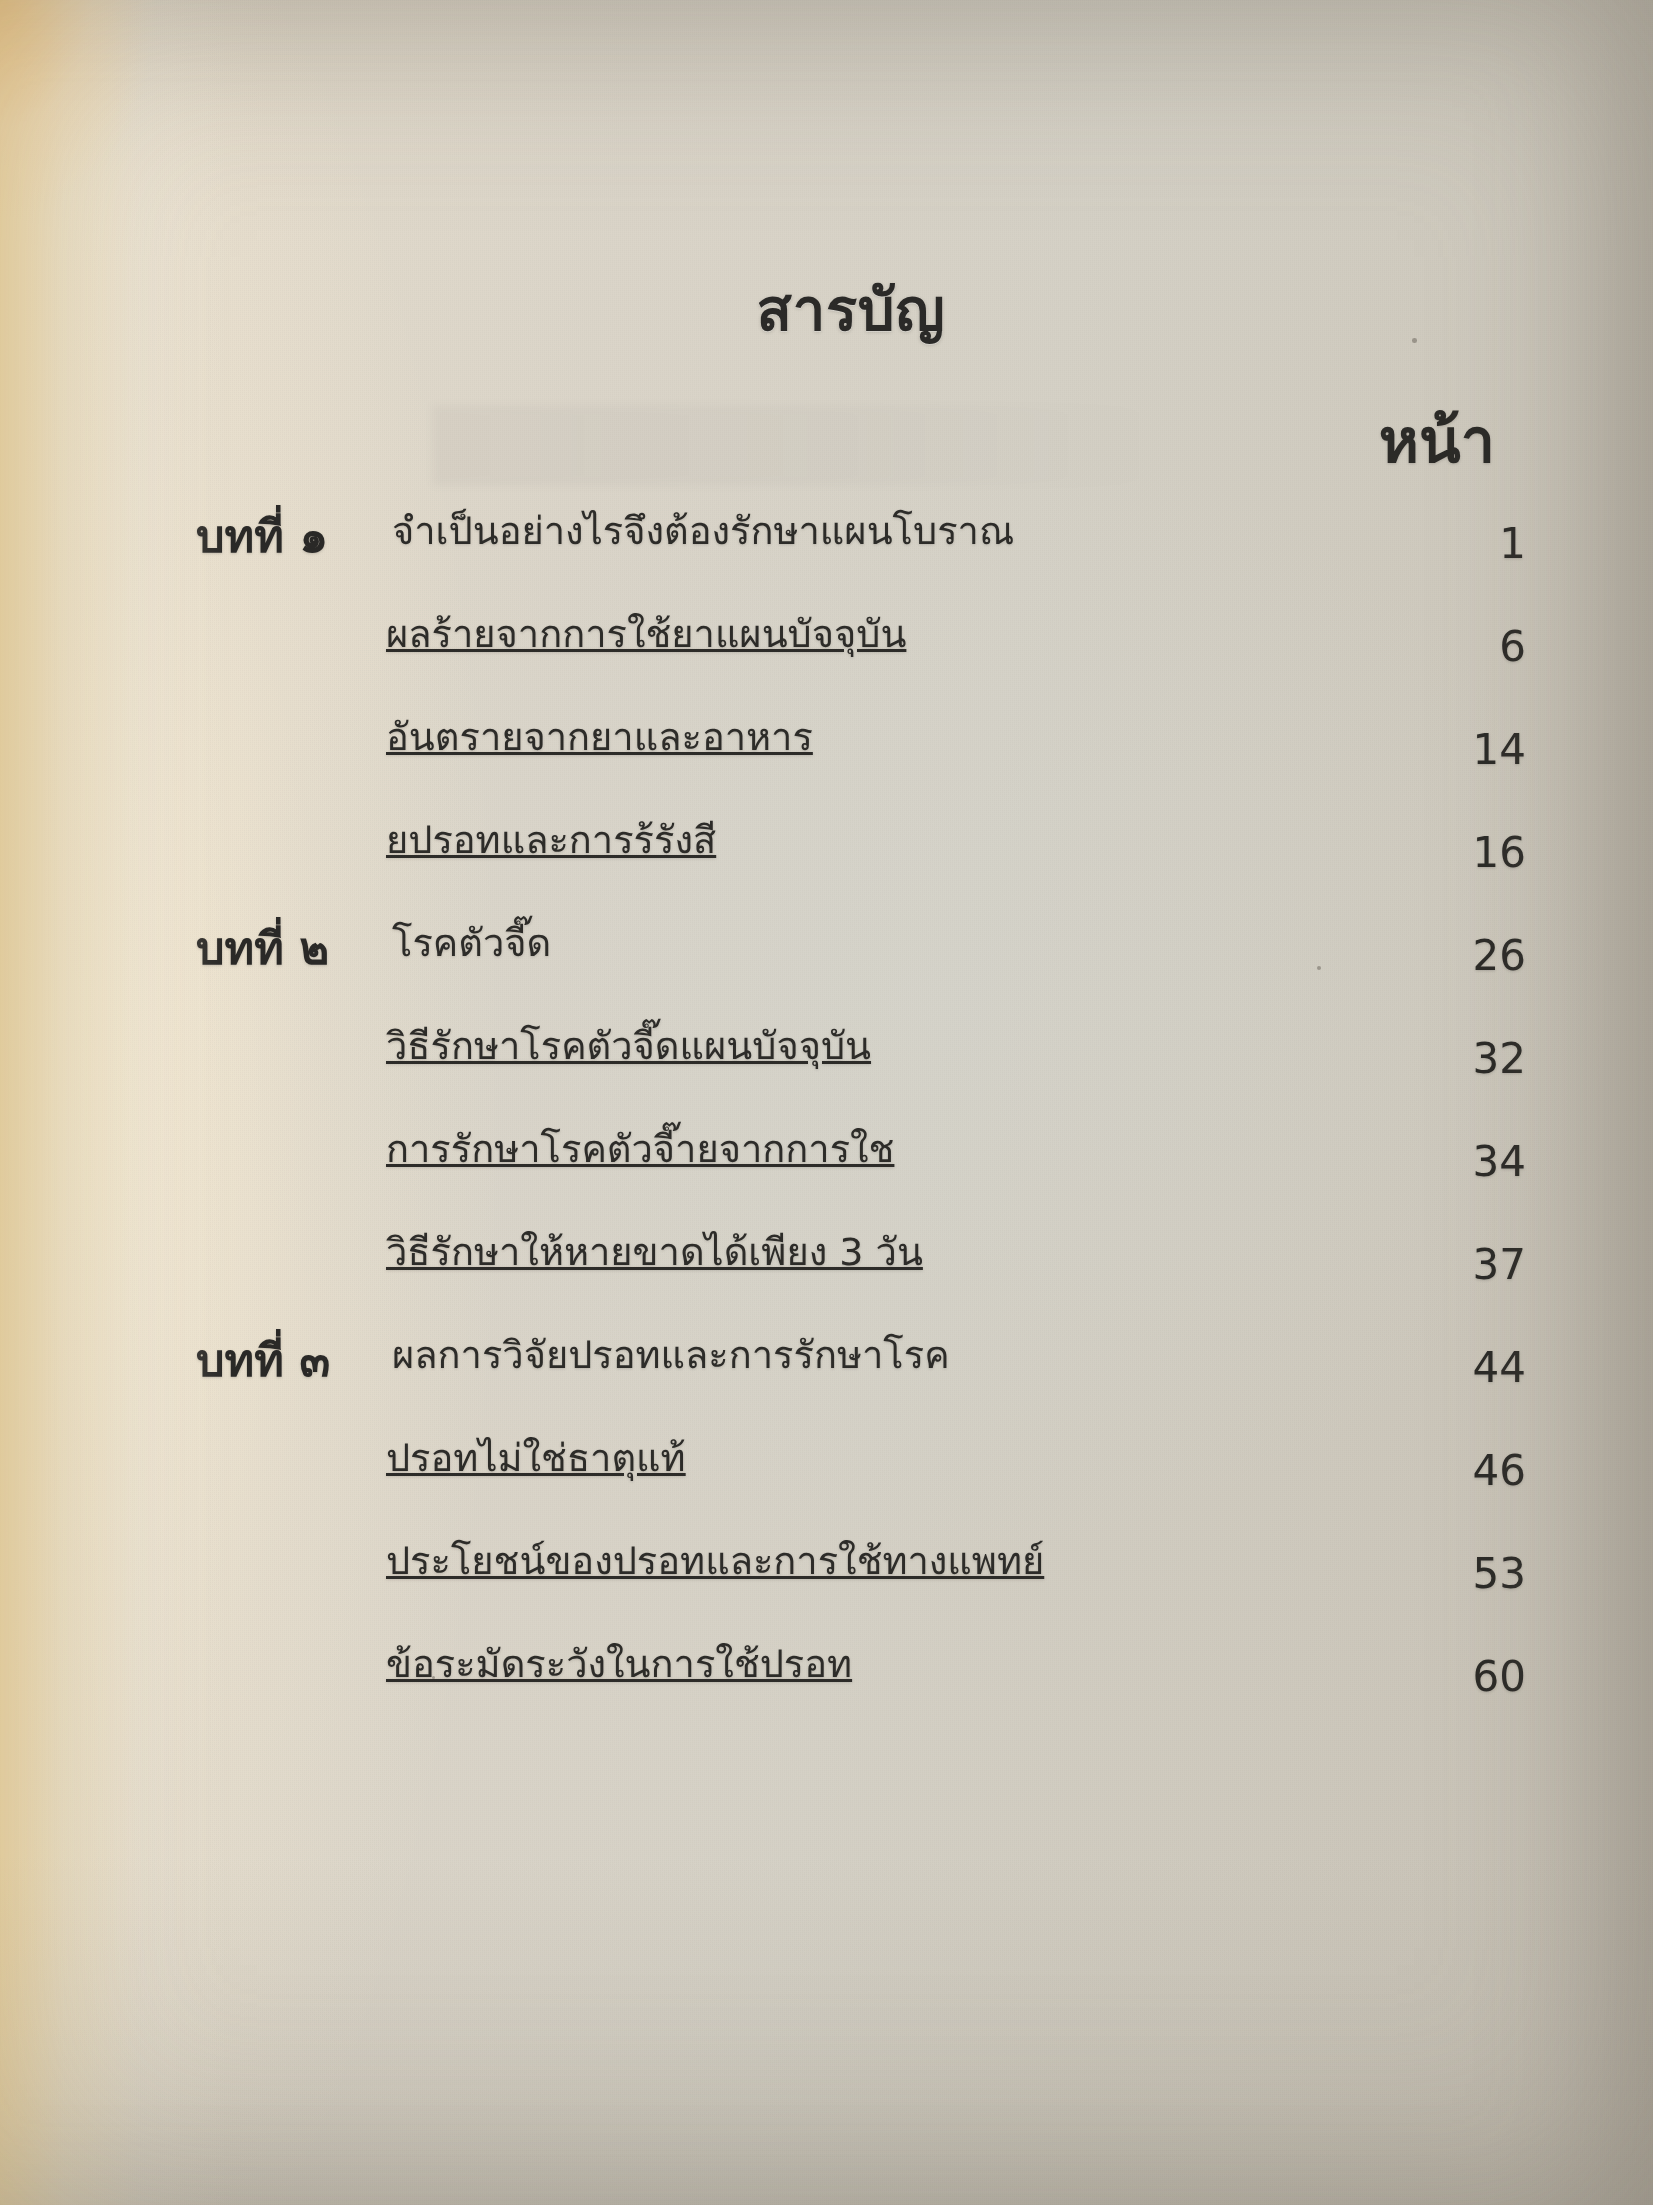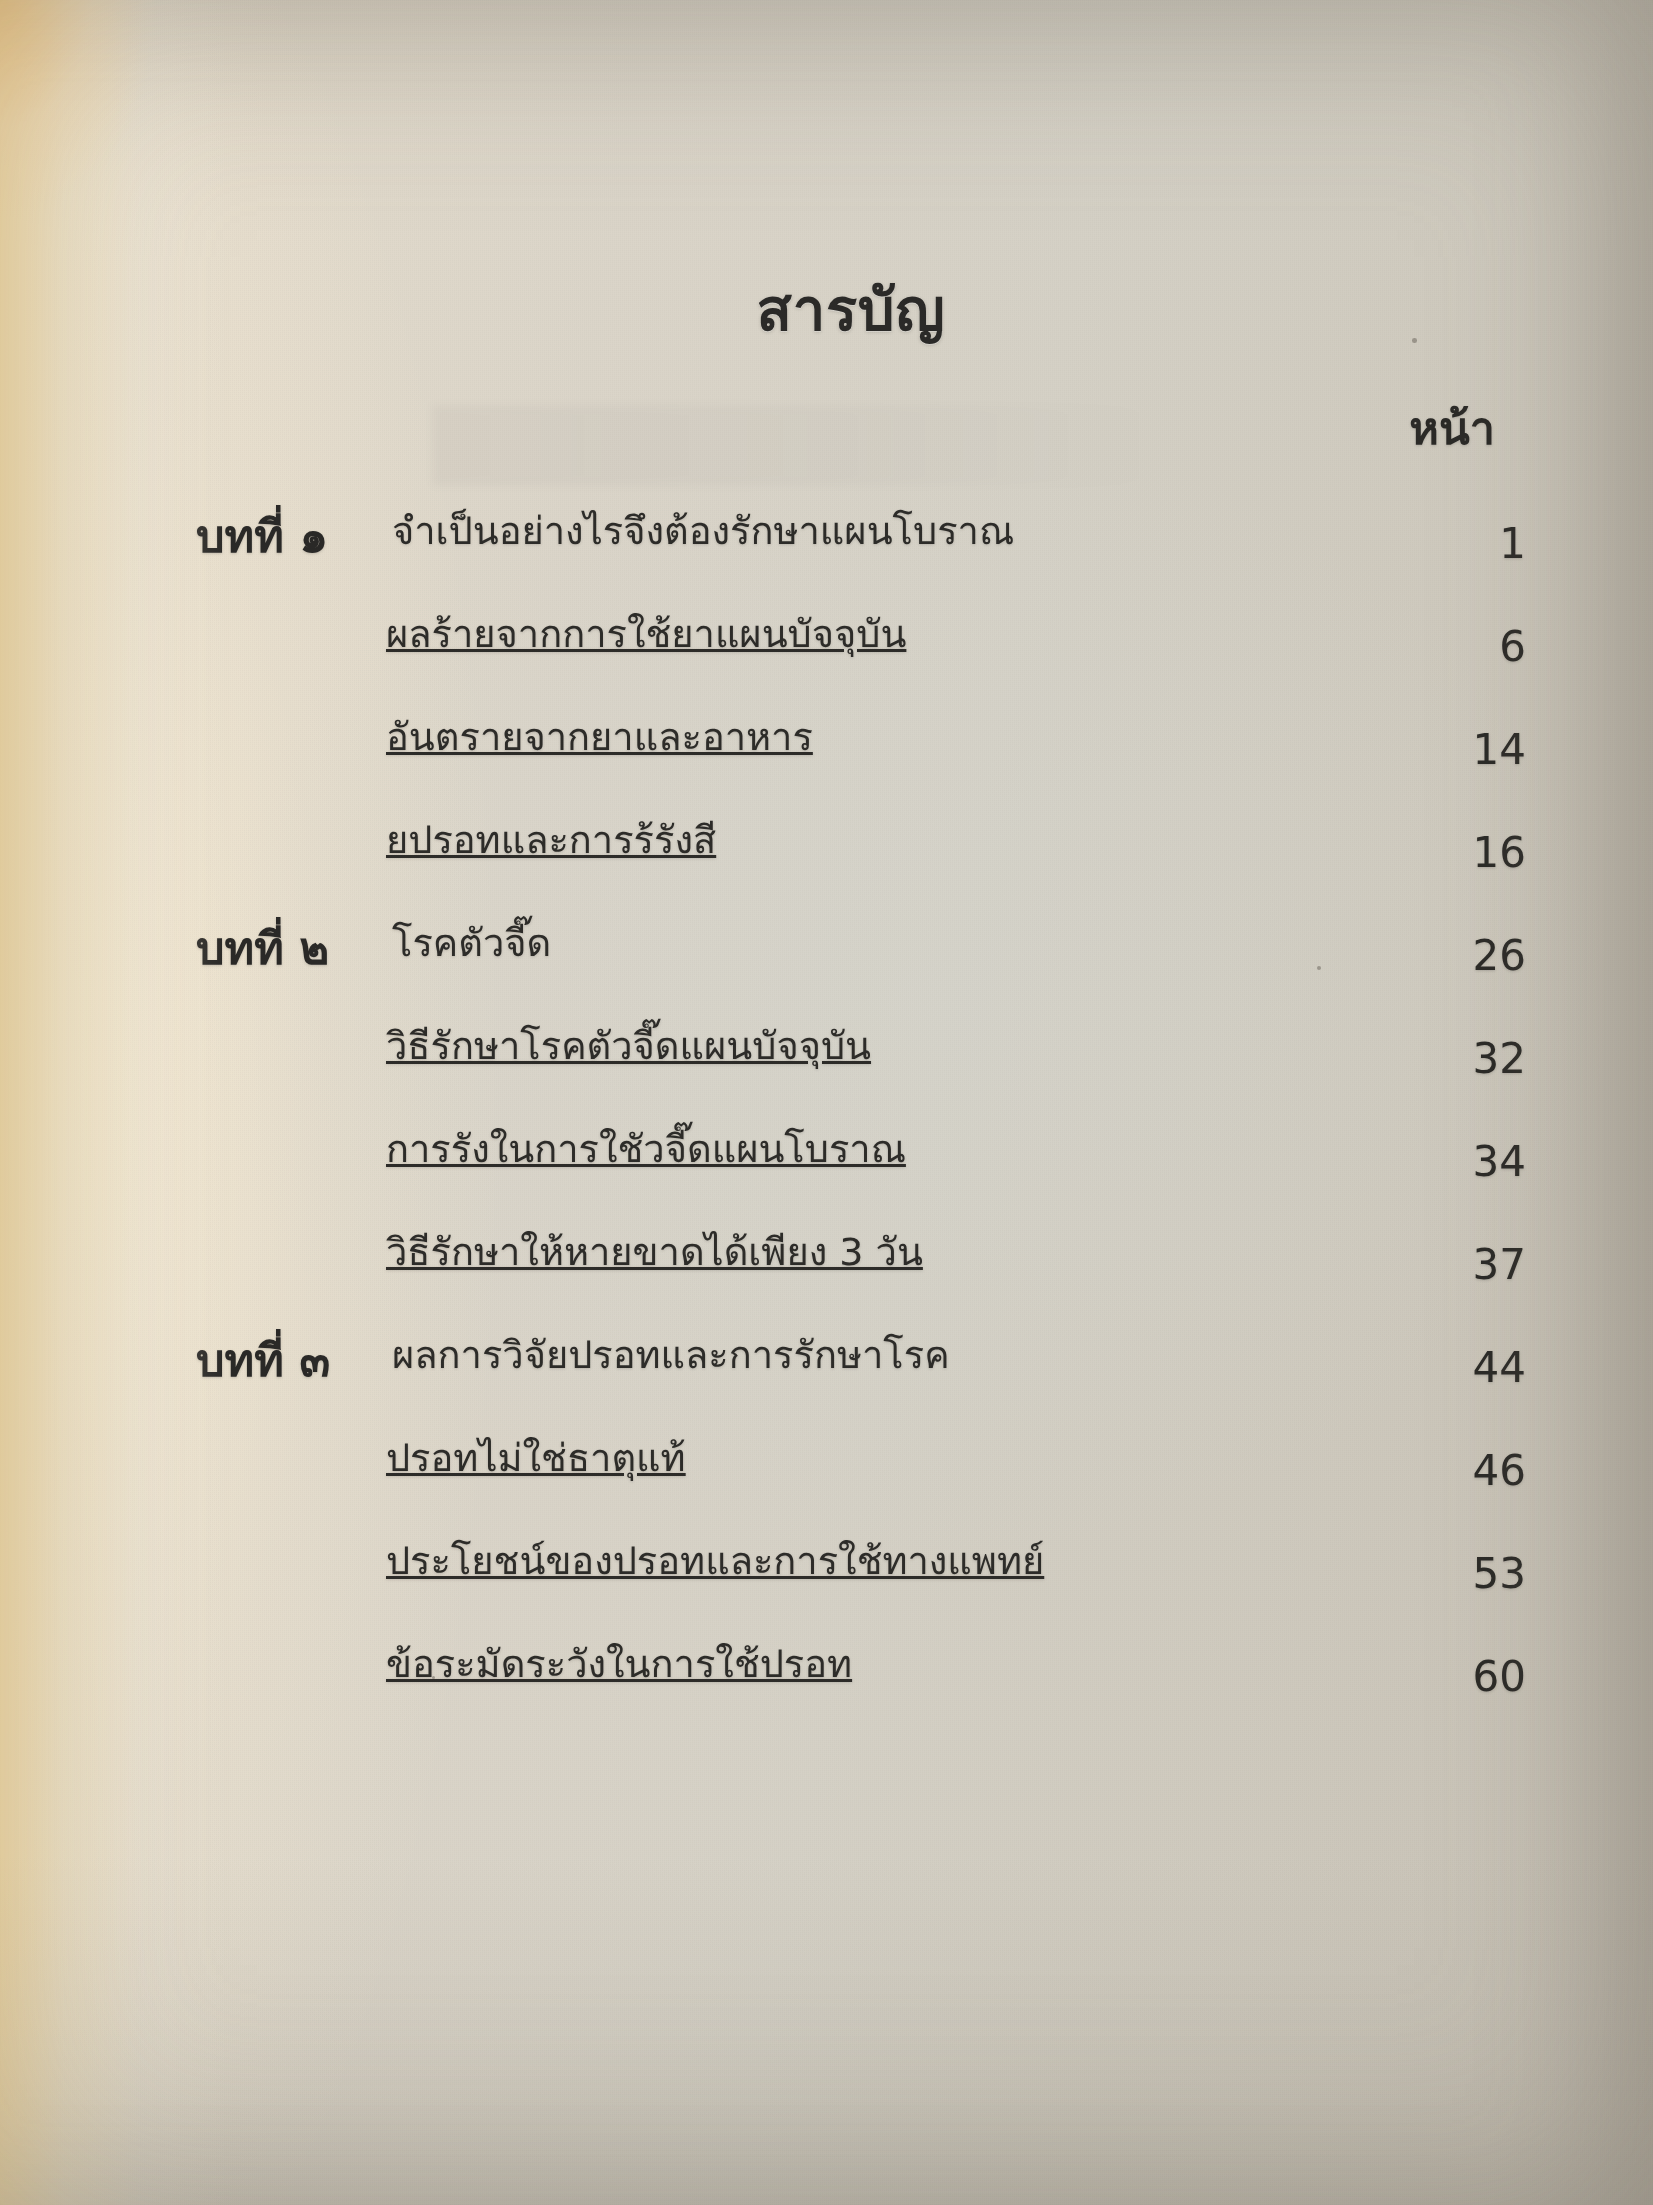--- a/index.html
+++ b/index.html
@@ -86,21 +86,21 @@
     letter-spacing: 0.7px;
     color: #2b2a28;
     text-shadow: 0 0.7px 0 rgba(255,255,255,0.35), 0 1.4px 3.4px rgba(60,56,48,0.25);
     transform: translateX(24px);
   }
 
   .page-col-head {
     position: absolute;
     right: 159px;
     top: 392px;
-    font-size: 45px;
+    font-size: 61px;
     font-weight: 600;
     color: #2c2b28;
     text-shadow: 0 0.7px 2.7px rgba(60,56,48,0.22);
   }
 
   .rows {
     position: absolute;
     left: 0;
     top: 500px;
     width: 1654px;
@@ -216,21 +216,21 @@
       </div>
 
       <div class="row">
         <span class="chapter"></span>
         <span class="title indent">วิธีรักษาโรคตัวจี๊ดแผนบัจจุบัน</span>
         <span class="pagenum">32</span>
       </div>
 
       <div class="row">
         <span class="chapter"></span>
-        <span class="title indent">การรังในการใชัวจี๊ดแผนโบราณ</span>
+        <span class="title indent">การรักษาโรคตัวจี๊ายจากการใช</span>
         <span class="pagenum">34</span>
       </div>
 
       <div class="row">
         <span class="chapter"></span>
         <span class="title indent">วิธีรักษาให้หายขาดได้เพียง 3 วัน</span>
         <span class="pagenum">37</span>
       </div>
 
       <div class="row">

